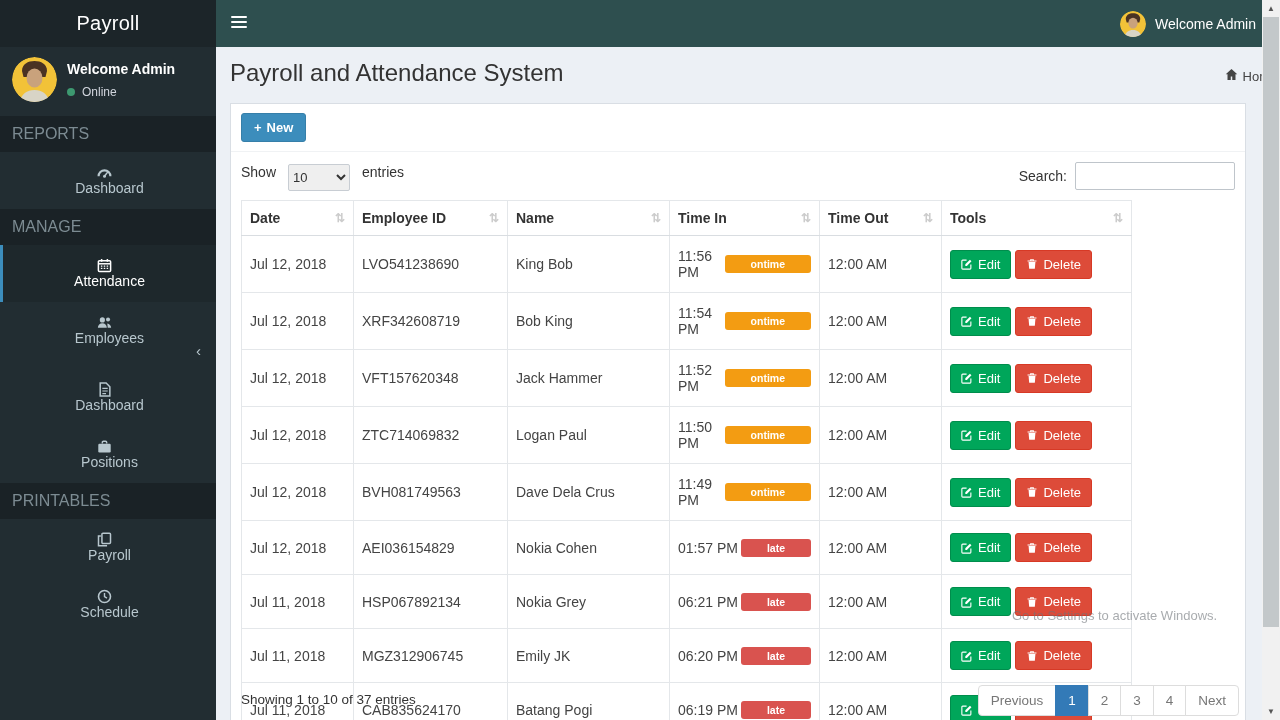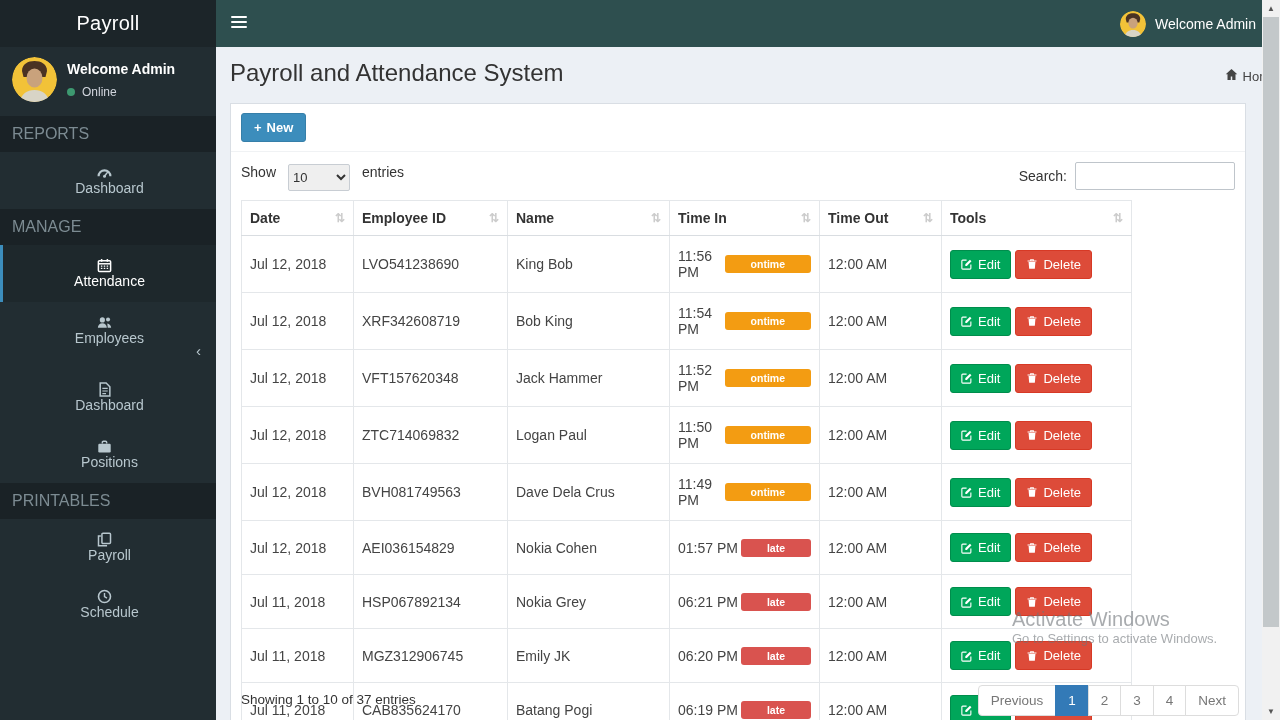--- a/index.html
+++ b/index.html
@@ -461,21 +461,20 @@
       <button class="page-btn active">1</button>
       <button class="page-btn">2</button>
       <button class="page-btn">3</button>
       <button class="page-btn">4</button>
       <button class="page-btn">Next</button>
     </div>
   </div>
 </div>
 
 <div class="watermark">
-  <div class="l1">Activate Windows</div>
   <div class="l2">Go to Settings to activate Windows.</div>
 </div>
 
 <div class="scrollbar">
   <div class="sb-arrow">▲</div>
   <div class="sb-thumb"></div>
   <div class="sb-arrow down">▼</div>
 </div>
 
 </body></html>

